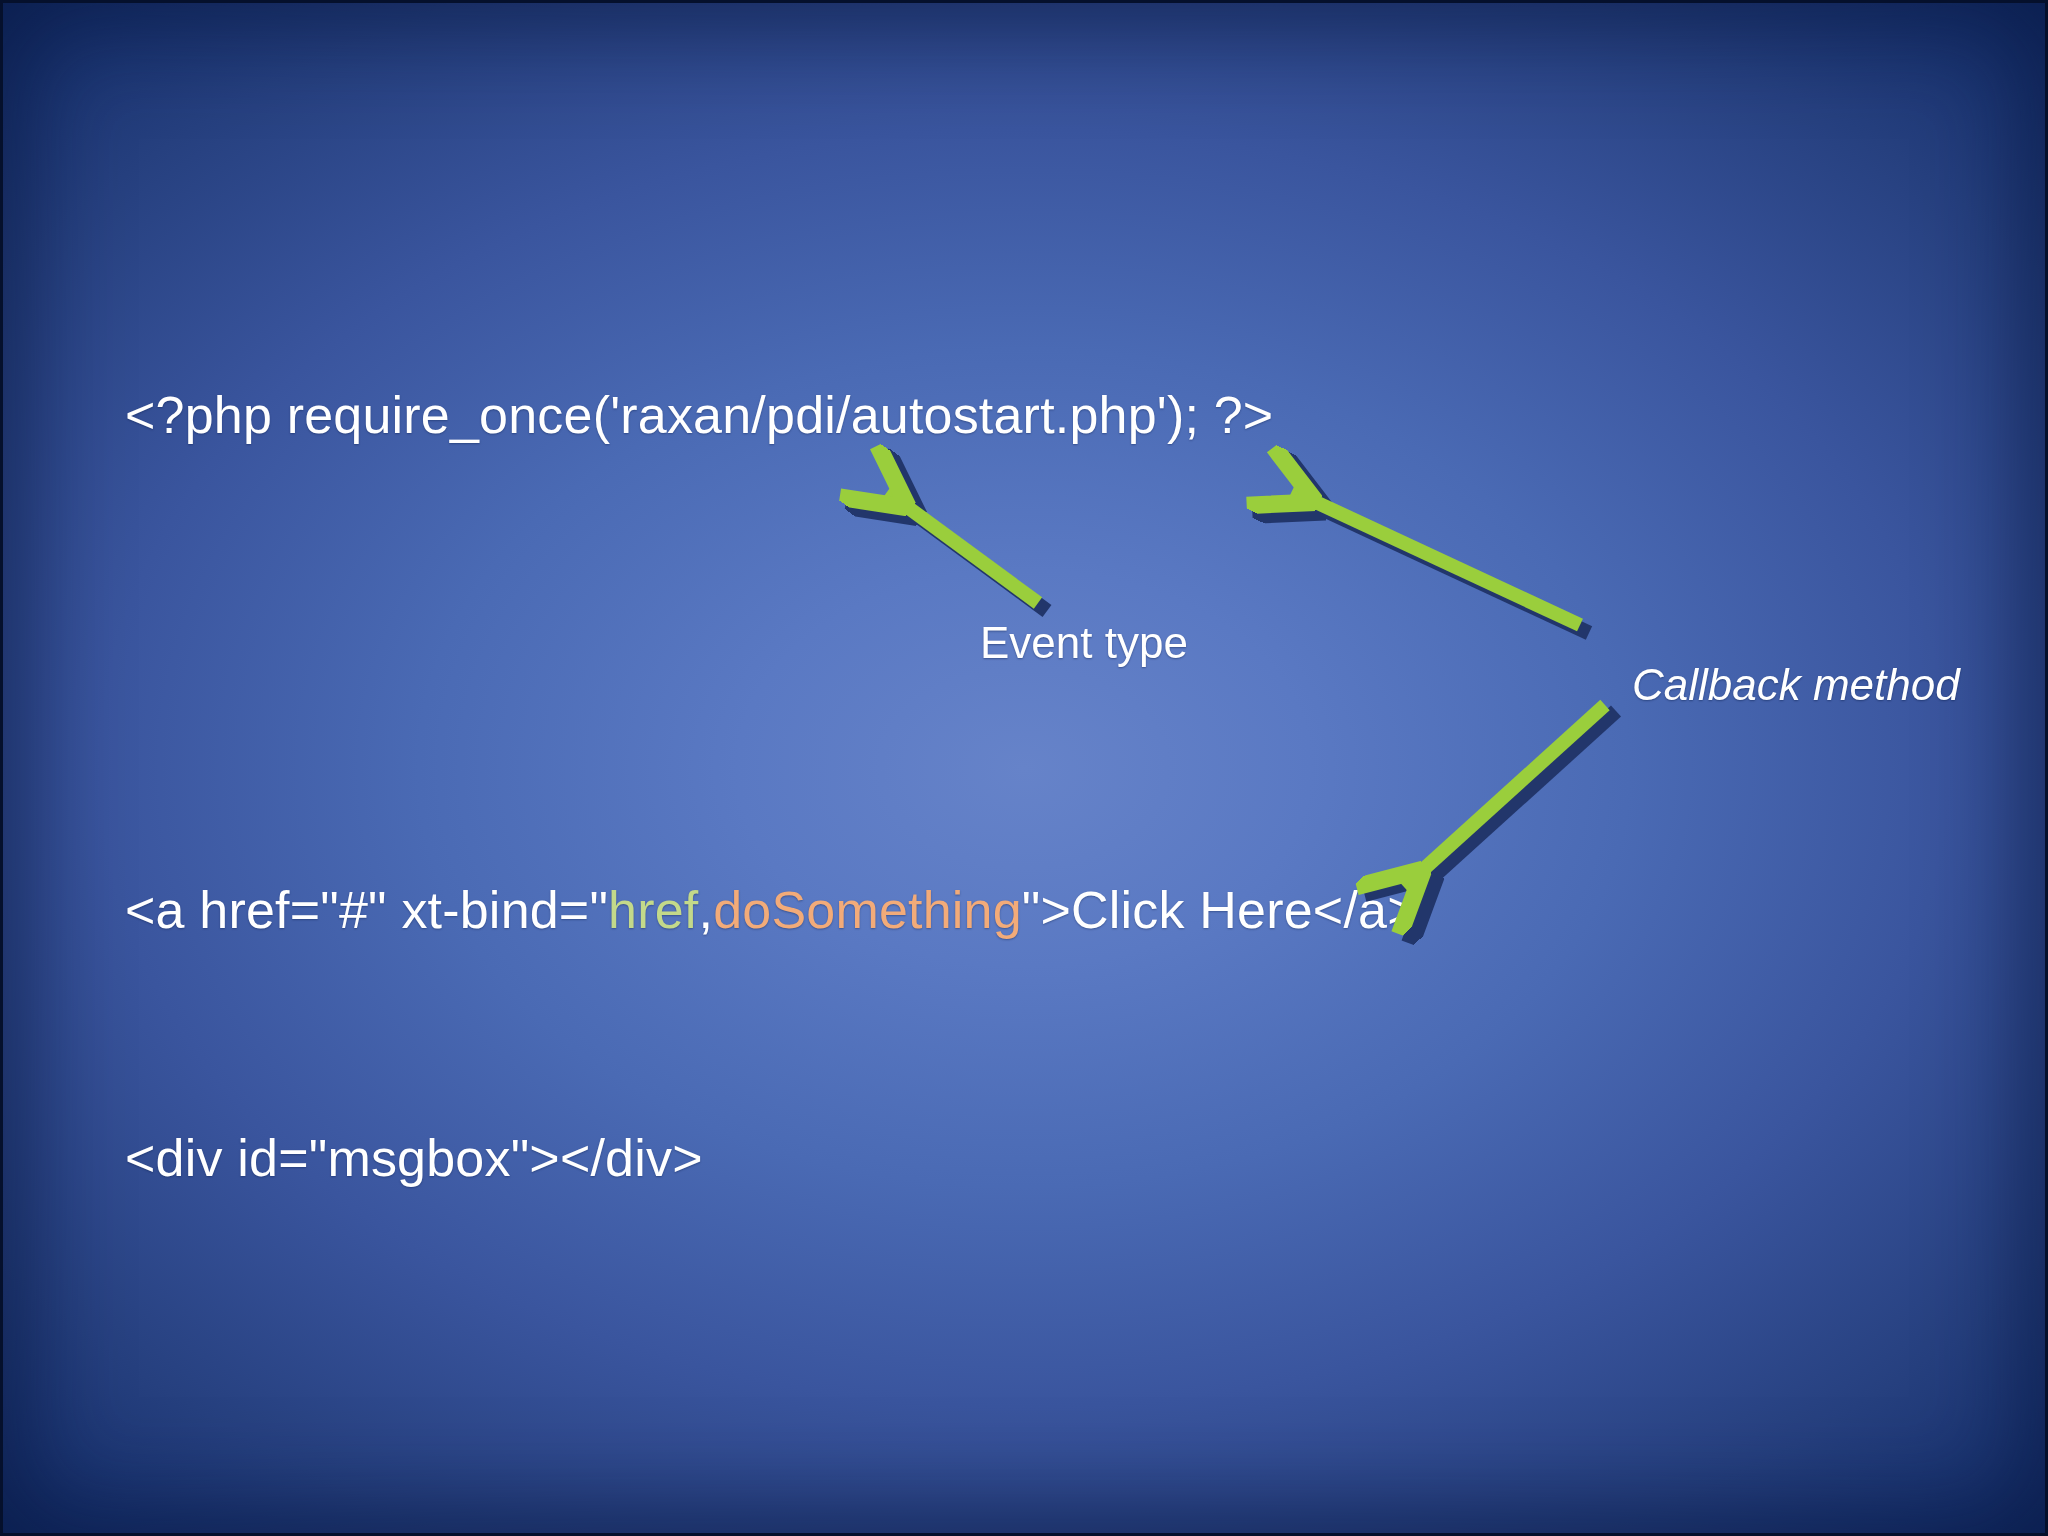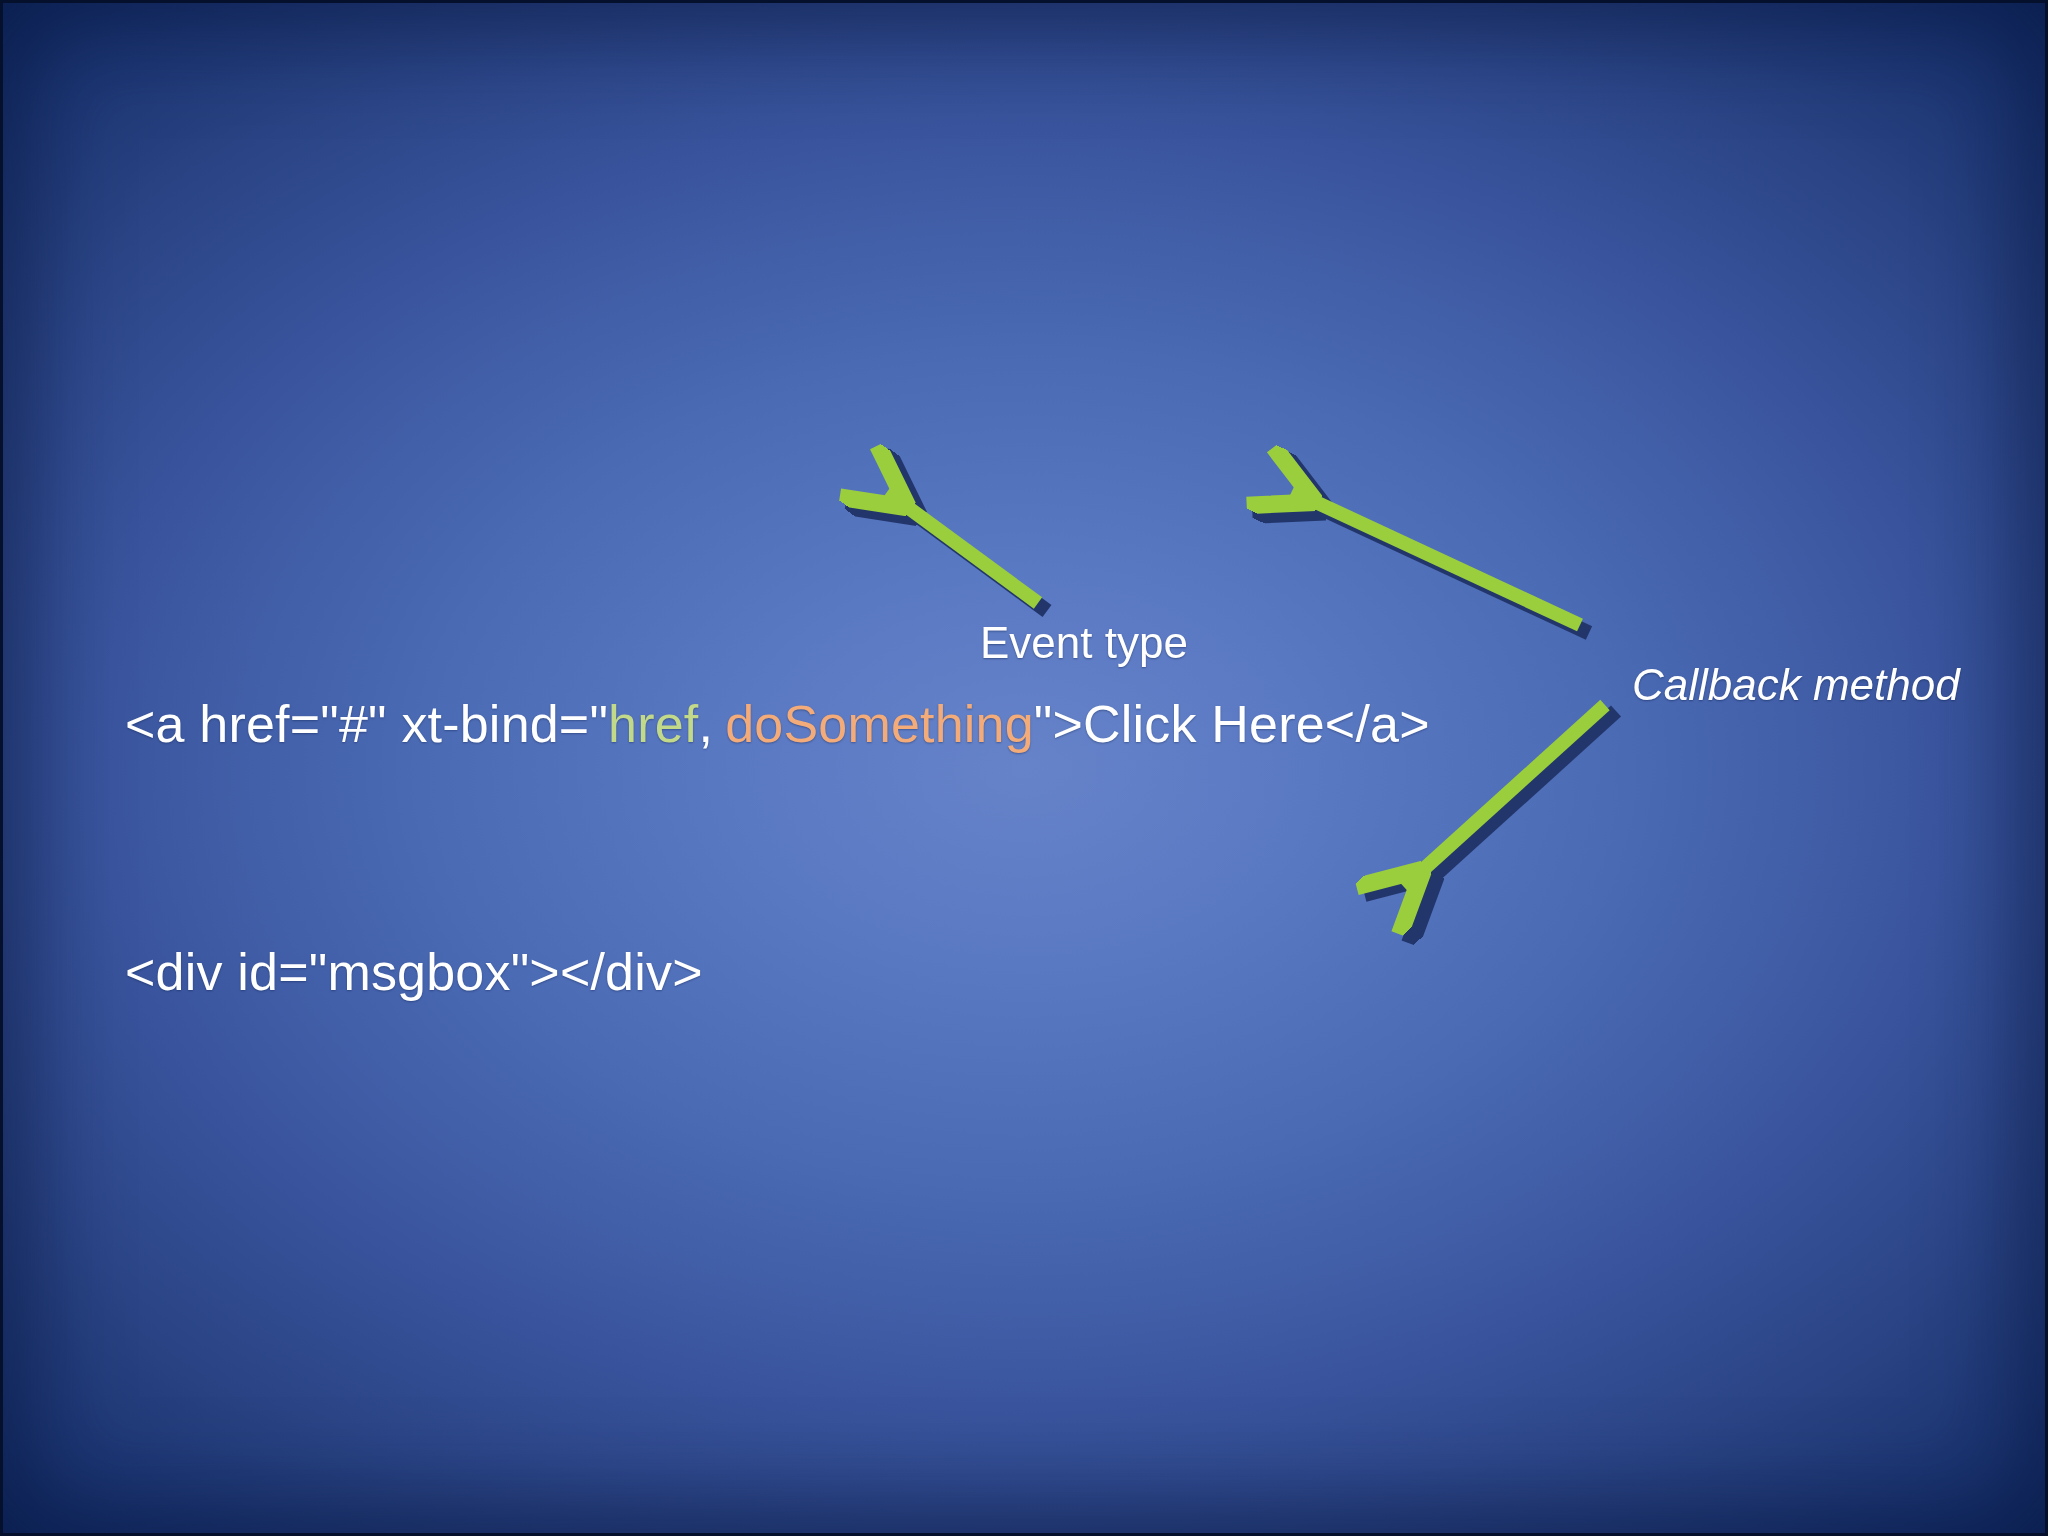--- a/index.html
+++ b/index.html
@@ -41,21 +41,21 @@
     font-size: 52px;
     line-height: 1.19;
     white-space: pre;
     letter-spacing: 0.2px;
     text-shadow: 0 1px 2px rgba(0,20,60,0.35);
     z-index: 4;
   }
   .code-line { min-height: 62px; }
   .blank { height: 62px; }
   .kw-green { color: #c3d98a; }
-  .kw-orange { color: #f2ab79; margin-left: 12px; }
+  .kw-orange { color: #f2ab79; }
 
   .anno {
     position: absolute;
     color: #ffffff;
     font-size: 44px;
     white-space: nowrap;
     text-shadow: 0 1px 2px rgba(0,20,60,0.4);
     z-index: 6;
   }
   #anno-event-type { left: 977px; top: 615px; }
@@ -95,20 +95,21 @@
     </g>
 
     <g>
       <line x1="1613" y1="708" x2="1412" y2="890" stroke="#22366b" stroke-width="15" marker-end="url(#head-shadow)"></line>
       <line x1="1602" y1="702" x2="1401" y2="884" stroke="#9ace3c" stroke-width="14" marker-end="url(#head-green)"></line>
     </g>
   </svg>
 
   <div class="code-block">
 
+    <div class="code-line">&lt;?php require_once('raxan/pdi/autostart.php'); ?&gt;</div>
 
     <div class="blank"></div>
 
     <div class="code-line"><span>&lt;a href="#" xt-bind="</span><span class="kw-green">href</span><span>,</span><span class="kw-orange">doSomething</span><span>"&gt;Click Here&lt;/a&gt;</span></div>
 
     <div class="code-line">&lt;div id="msgbox"&gt;&lt;/div&gt;</div>
 
     <div class="blank"></div>
 
     

